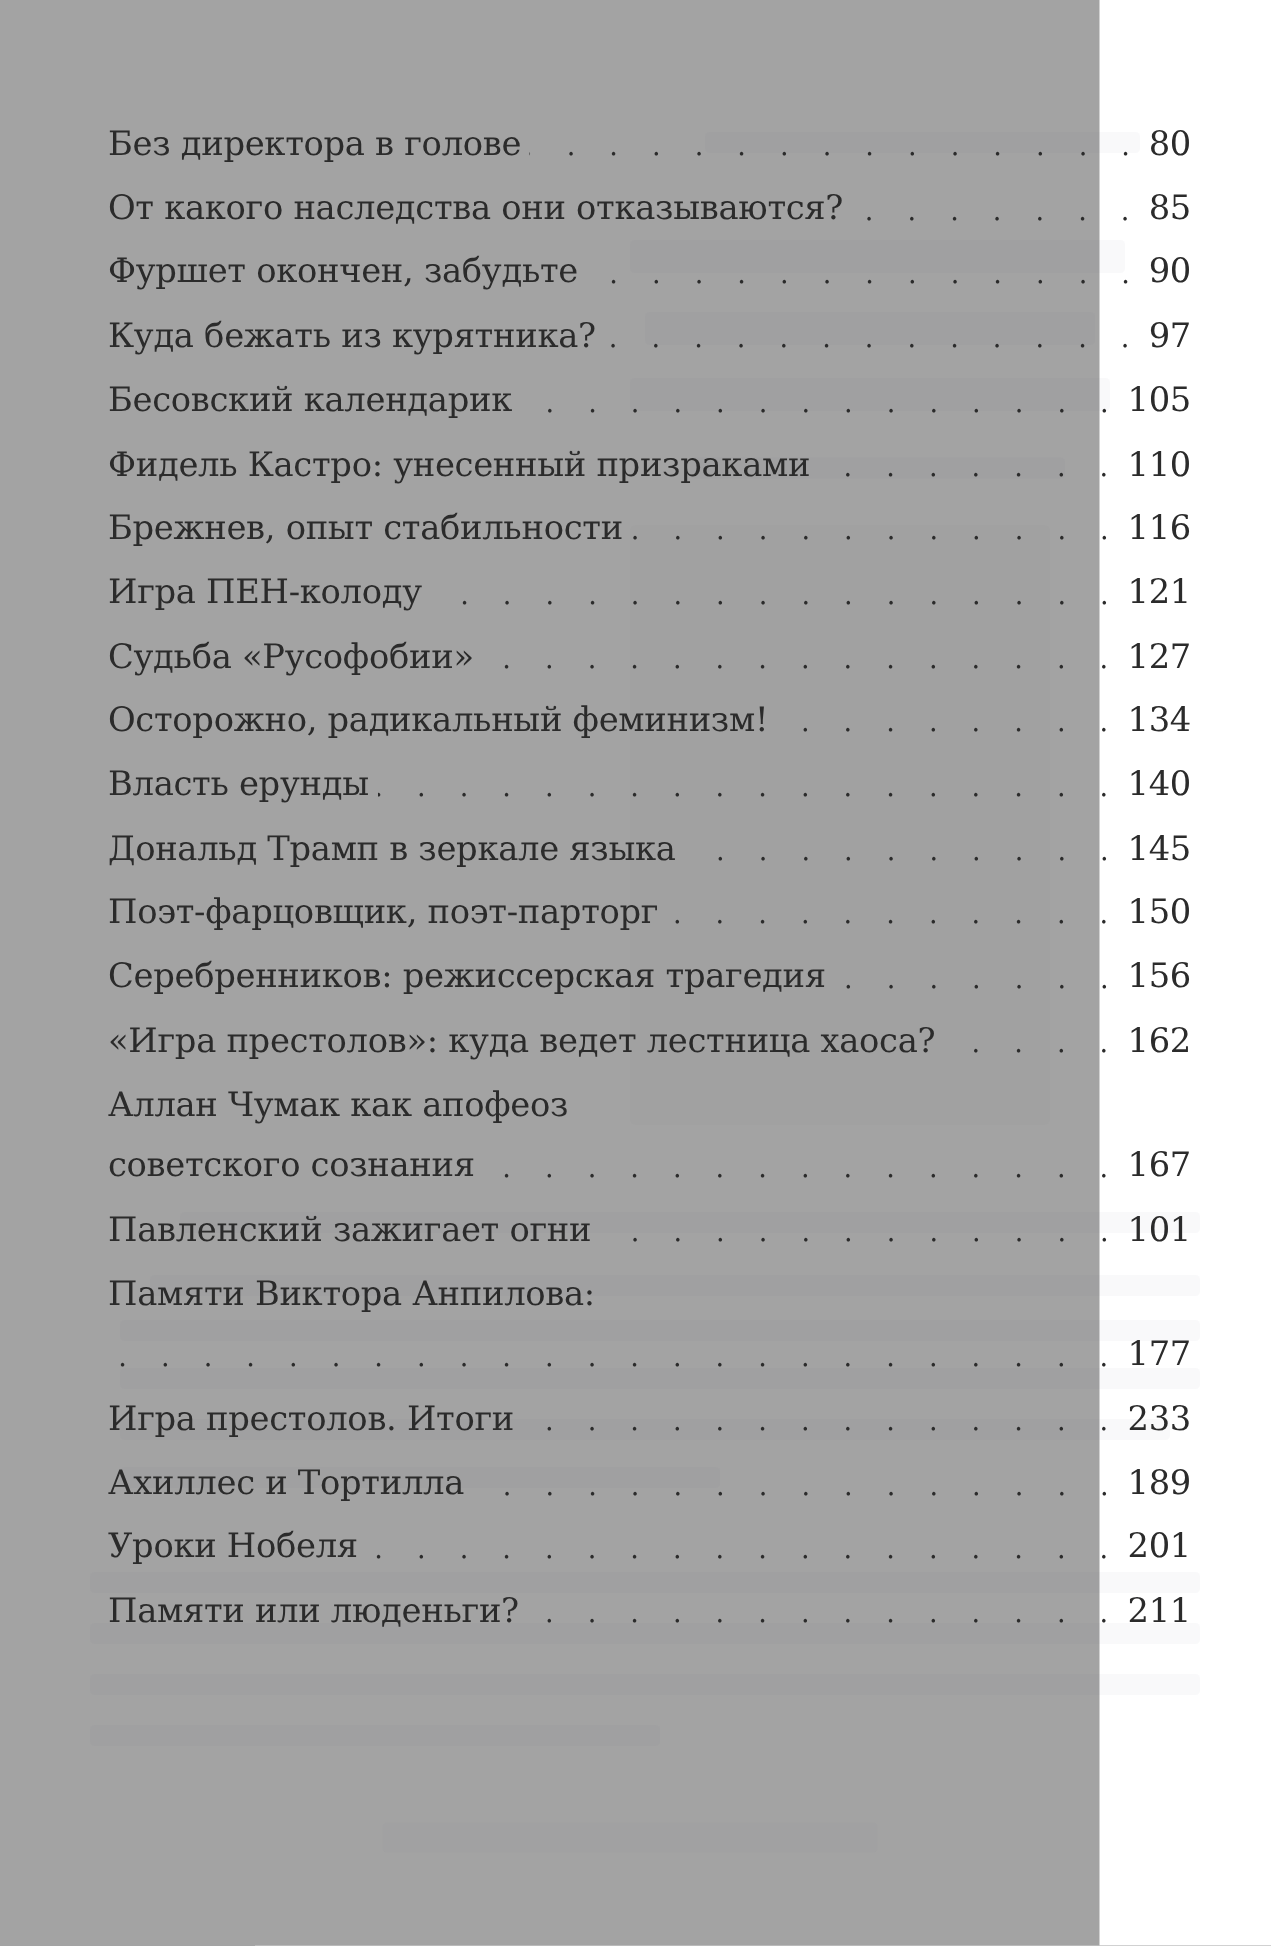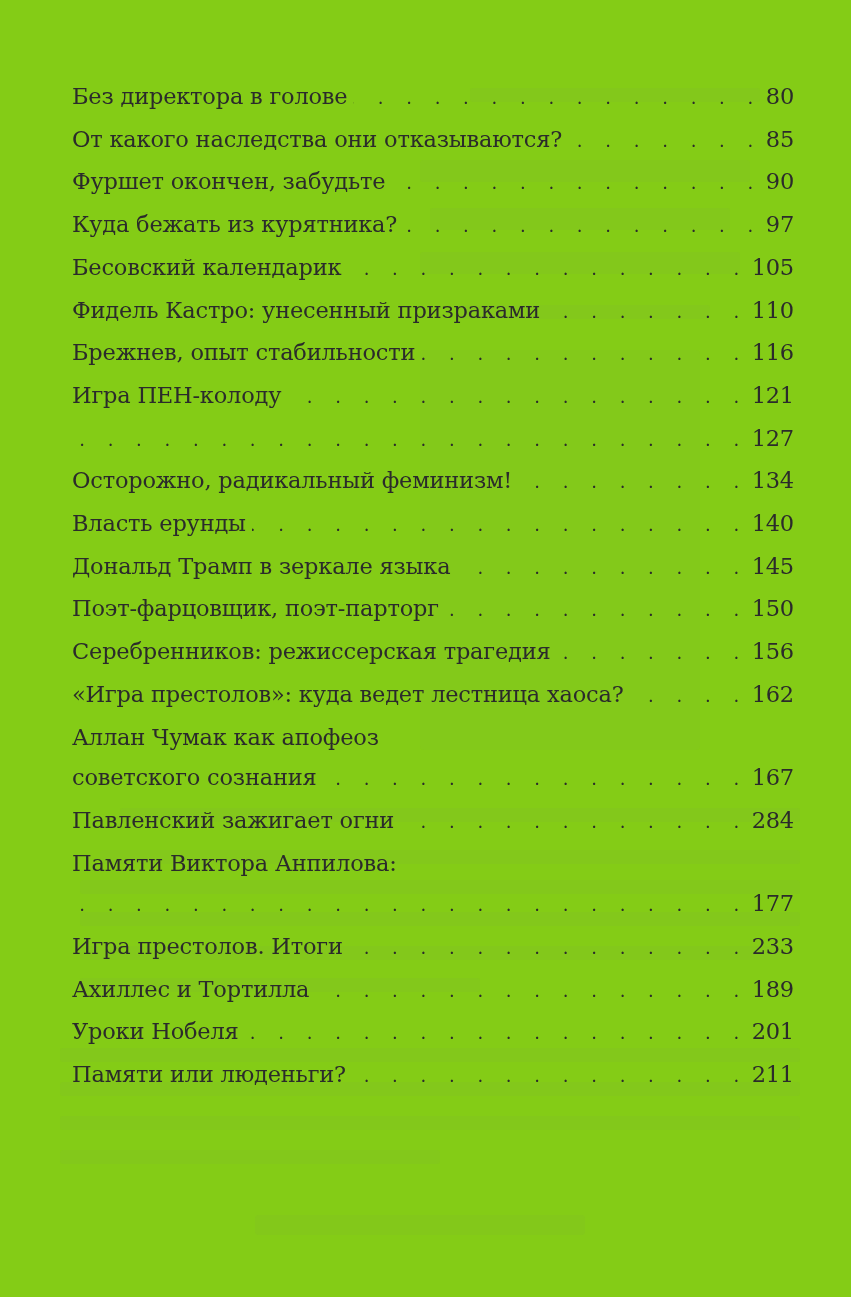--- a/index.html
+++ b/index.html
@@ -11,23 +11,23 @@
       height: 1297px;
       background: #ffffff;
       position: relative;
       overflow: hidden;
       font-family: "DejaVu Serif", "Liberation Serif", serif;
       color: #2b2b2b;
     }
     .page {
       position: absolute;
       left: 0; top: 0;
-      width: 851px;
+      width: 733px;
       height: 1297px;
-      background: #84cc16;
+      background: #a3a3a3;
     }
     .bleed {
       position: absolute;
       left: 0; top: 0;
       width: 851px; height: 1297px;
       pointer-events: none;
     }
     .bleed-line {
       position: absolute;
       height: 14px;
@@ -172,20 +172,21 @@
     <div class="entry">
       <div class="row">
           <span class="title">Игра ПЕН-колоду</span>
           <span class="leader">. . . . . . . . . . . . . . . . . . . . . . . . . . . . . . . . . . . . . . . . . . . . . . . . .</span>
           <span class="page-num">121</span>
         </div>
     </div>
 
     <div class="entry">
       <div class="row">
+          <span class="title">Судьба «Русофобии»</span>
           <span class="leader">. . . . . . . . . . . . . . . . . . . . . . . . . . . . . . . . . . . . . . . . . . . . . . . . .</span>
           <span class="page-num">127</span>
         </div>
     </div>
 
     <div class="entry">
       <div class="row">
           <span class="title">Осторожно, радикальный феминизм!</span>
           <span class="leader">. . . . . . . . . . . . . . . . . . . . . . . . . . . . . . . . . . . . . . . . . . . . . . . . .</span>
           <span class="page-num">134</span>
@@ -238,21 +239,21 @@
           <span class="title">советского сознания</span>
           <span class="leader">. . . . . . . . . . . . . . . . . . . . . . . . . . . . . . . . . . . . . . . . . . . . . . . . .</span>
           <span class="page-num">167</span>
         </div>
     </div>
 
     <div class="entry">
       <div class="row">
           <span class="title">Павленский зажигает огни</span>
           <span class="leader">. . . . . . . . . . . . . . . . . . . . . . . . . . . . . . . . . . . . . . . . . . . . . . . . .</span>
-          <span class="page-num">284</span>
+          <span class="page-num">101</span>
         </div>
     </div>
 
     <div class="entry">
       <span class="line1">Памяти Виктора Анпилова:</span>
       <div class="row">
           <span class="leader">. . . . . . . . . . . . . . . . . . . . . . . . . . . . . . . . . . . . . . . . . . . . . . . . .</span>
           <span class="page-num">177</span>
         </div>
     </div>

